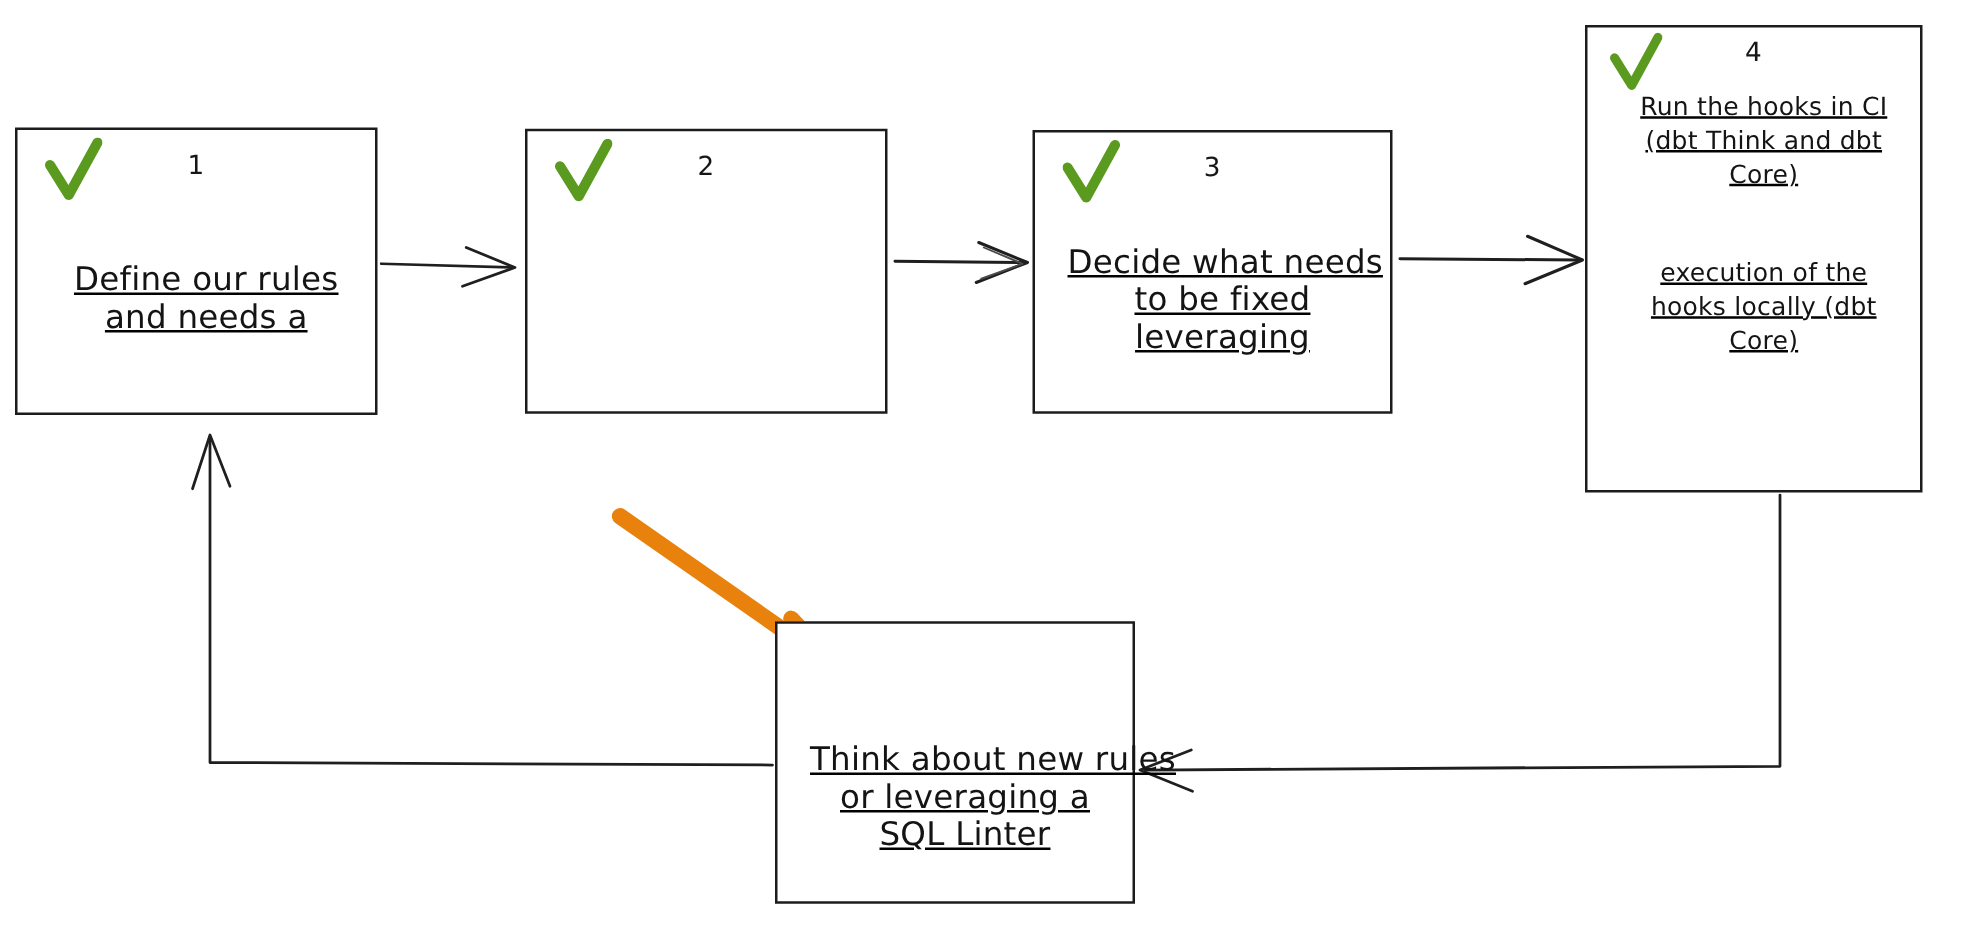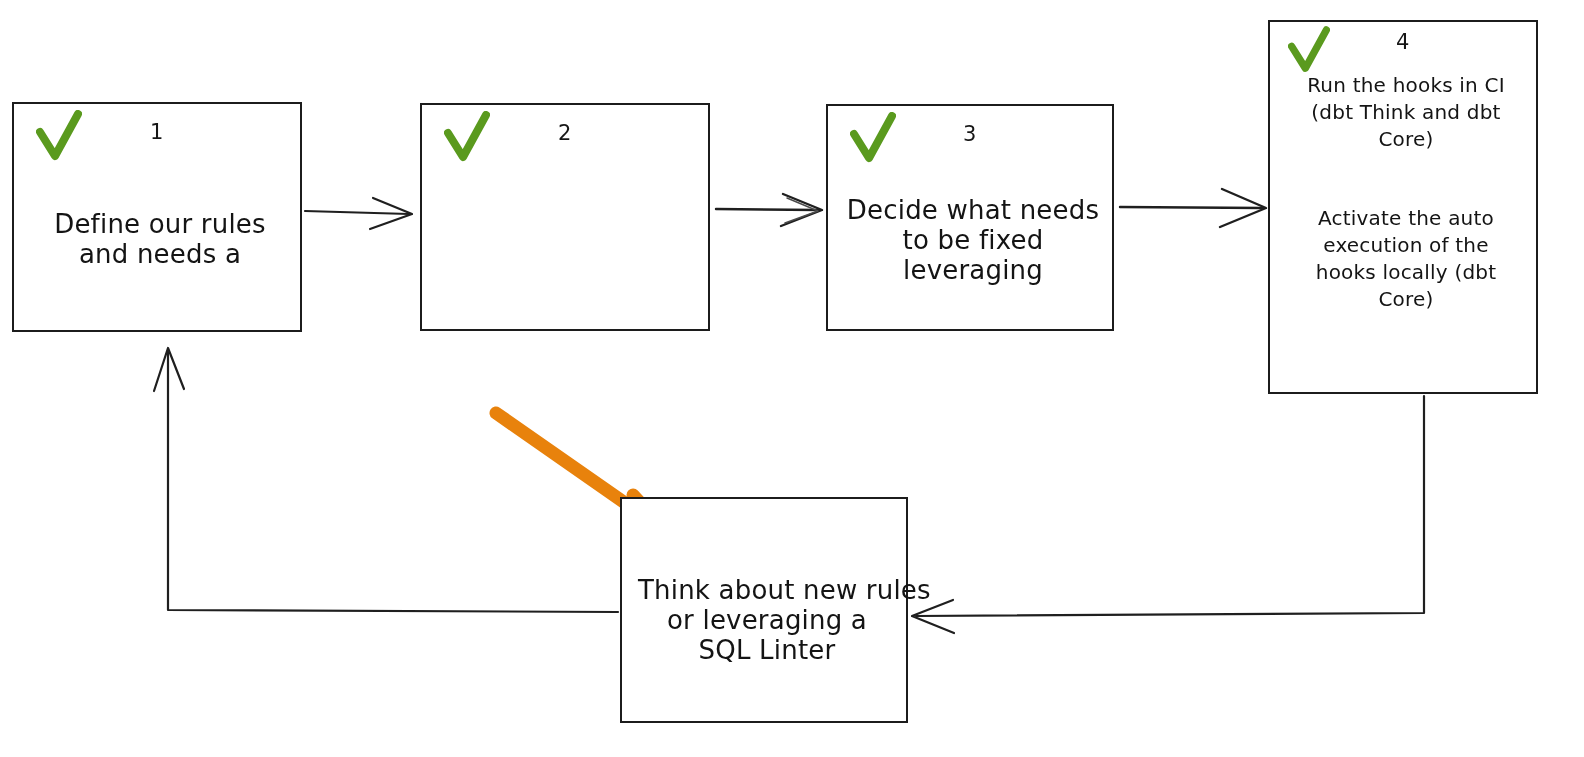--- a/index.html
+++ b/index.html
@@ -47,22 +47,23 @@
     color: #161616;
     letter-spacing: 0.5px;
   }
   .node-body {
     flex: 1 1 auto;
     display: flex;
     flex-direction: column;
     justify-content: center;
     align-items: center;
     width: 100%;
-    padding: 0 10px 14px 16px;
+    padding: 0 10px 14px 26px;
     box-sizing: border-box;
+    text-decoration: underline;
   }
   .node-line {
     display: block;
     width: 100%;
     text-align: center;
     font-size: 26px;
     line-height: 30px;
     color: #141414;
     letter-spacing: 0.2px;
     white-space: nowrap;
@@ -77,21 +78,21 @@
   #node-4 { left: 1268px; top: 20px;  width: 270px; height: 374px; }
   #node-5 { left: 620px;  top: 497px; width: 288px; height: 226px; }
 
   #node-4 .node-header { height: 50px; }
   #node-4 .check-icon { left: 18px; top: 4px; width: 42px; height: 48px; }
   #node-4 .step-number { top: 8px; }
   #node-4 .node-body { justify-content: flex-start; padding-top: 0; }
   #node-4 .node-line { font-size: 20px; line-height: 27px; }
 
   #node-5 .node-header { height: 58px; }
-  #node-5 .node-body { justify-content: center; padding-bottom: 38px; }
+  #node-5 .node-body { justify-content: flex-end; padding-bottom: 38px; }
 
   svg.overlay {
     position: absolute;
     left: 0;
     top: 0;
     width: 1584px;
     height: 757px;
     pointer-events: none;
   }
 </style>
@@ -176,21 +177,20 @@
         <path d="M4 22 L19 46 L42 4" stroke="#5a9a1e" stroke-width="8" fill="none" stroke-linecap="round" stroke-linejoin="round"></path>
       </svg>
       <span class="step-number">4</span>
     </div>
     <div class="node-body">
       <span class="node-line">Run the hooks in CI</span>
       <span class="node-line">(dbt Think and dbt</span>
       <span class="node-line">Core)</span>
       <span class="node-gap"></span>
       <span class="node-gap"></span>
-      <span class="node-line">Activate the auto</span>
       <span class="node-line">execution of the</span>
       <span class="node-line">hooks locally (dbt</span>
       <span class="node-line">Core)</span>
     </div>
   </div>
 
   <div class="node" id="node-5">
     <div class="node-header"></div>
     <div class="node-body">
       <span class="node-line">Think about new rules</span>

